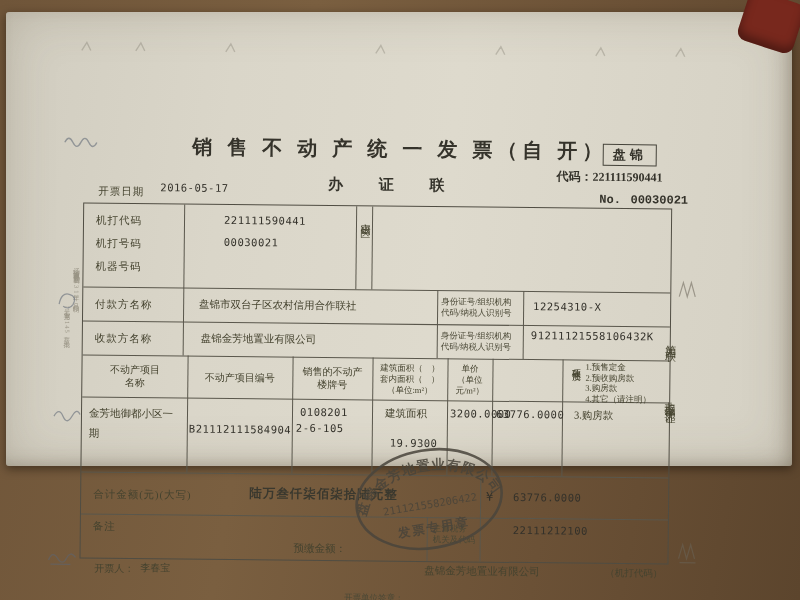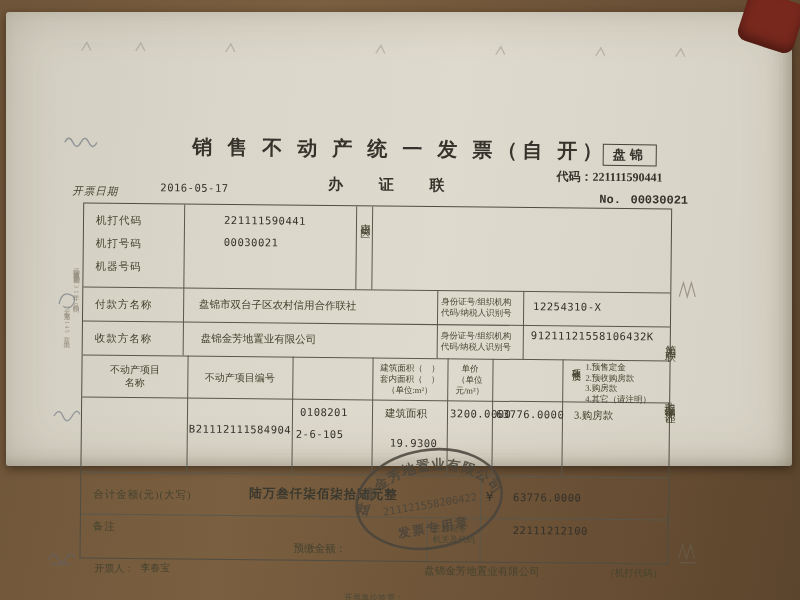--- a/index.html
+++ b/index.html
@@ -42,21 +42,21 @@
 
 <div class="photo">
   <div class="paper">
     <div class="content">
 
       <div class="abs title" style="left:170px;top:120px;width:450px;">销 售 不 动 产 统 一 发 票（自 开）</div>
       <div class="abs regionbox" style="left:598px;top:126px;">盘锦</div>
       <div class="abs" style="left:552px;top:149px;"><span class="b12">代码：</span><span class="b12">221111590441</span></div>
       <div class="abs copyname" style="left:270px;top:160px;width:240px;">办  证  联</div>
       <div class="abs" style="left:595px;top:172px;font-family:Liberation Mono, monospace;"><span class="b12">No.</span>&nbsp;<span class="b12">00030021</span></div>
-      <div class="abs lab" style="left:68px;top:172px;font-style:italic;">开票日期</div>
+      <div class="abs lab" style="left:94px;top:172px;">开票日期</div>
       <div class="abs num" style="left:156px;top:168px;">2016-05-17</div>
 
       <div class="tbl">
 
         <div class="h" style="top:83px"></div>
         <div class="h" style="top:117px"></div>
         <div class="h" style="top:151px"></div>
         <div class="h" style="top:193px"></div>
         <div class="h" style="top:268px"></div>
         <div class="h" style="top:310px"></div>
@@ -98,20 +98,26 @@
         </div>
         <div class="abs num" style="left:448px;top:121px">91211121558106432K</div>
 
         <div class="ctr" style="left:0;top:151px;width:105px;height:42px">
           <div>
               <span style="display:block">不动产项目</span>
                <span style="display:block">名称</span>
             </div>
         </div>
         <div class="ctr" style="left:105px;top:151px;width:105px;height:42px">不动产项目编号</div>
+        <div class="ctr" style="left:210px;top:151px;width:80px;height:42px">
+          <div>
+              <span style="display:block">销售的不动产</span>
+               <span style="display:block">楼牌号</span>
+            </div>
+        </div>
         <div class="ctr" style="left:365px;top:151px;width:45px;height:42px;font-size:8.5px;line-height:11px">
           <div>
               <span style="display:block">单价</span>
                <span style="display:block">（单位</span>
                <span style="display:block">元/m²）</span>
             </div>
         </div>
         <div class="ctr" style="left:290px;top:151px;width:75px;height:42px;font-size:8.5px;line-height:11px">
           <div>
               <span style="display:block">建筑面积（　）</span>
@@ -122,23 +128,24 @@
         <div class="abs" style="left:487px;top:153px;display:flex;gap:3px">
           <div class="lab2 vtext" style="font-size:9px;letter-spacing:1px;height:42px">款项性质</div>
           <div class="opts">
             <span style="display:block">1.预售定金</span>
             <span style="display:block">2.预收购房款</span>
             <span style="display:block">3.购房款</span>
             <span style="display:block">4.其它（请注明）</span>
           </div>
         </div>
 
+        <div class="abs lab2" style="left:7px;top:200px;width:92px;line-height:20px">金芳地御都小区一期</div>
         <div class="abs num" style="left:107px;top:218px">B21112111584904</div>
         <div class="abs num" style="left:218px;top:200px">0108201</div>
-        <div class="abs num" style="left:214px;top:222px">2-6-105</div>
+        <div class="abs num" style="left:214px;top:216px">2-6-105</div>
         <div class="abs lab2" style="left:303px;top:200px">建筑面积</div>
         <div class="abs num" style="left:308px;top:230px">19.9300</div>
         <div class="abs num" style="left:368px;top:200px;white-space:nowrap">3200.0000</div>
         <div class="abs num" style="left:414px;top:200px">63776.0000</div>
         <div class="abs lab2" style="left:492px;top:200px">3.购房款</div>
 
         <div class="abs lab" style="left:12px;top:284px">合计金额(元)(大写)</div>
         <div class="abs" style="left:168px;top:280px;font-size:12.5px;font-weight:600;letter-spacing:1px;color:#3a382e">陆万叁仟柒佰柒拾陆元整</div>
         <div class="abs num" style="left:405px;top:282px;font-size:12px">¥</div>
         <div class="abs num" style="left:432px;top:283px">63776.0000</div>

